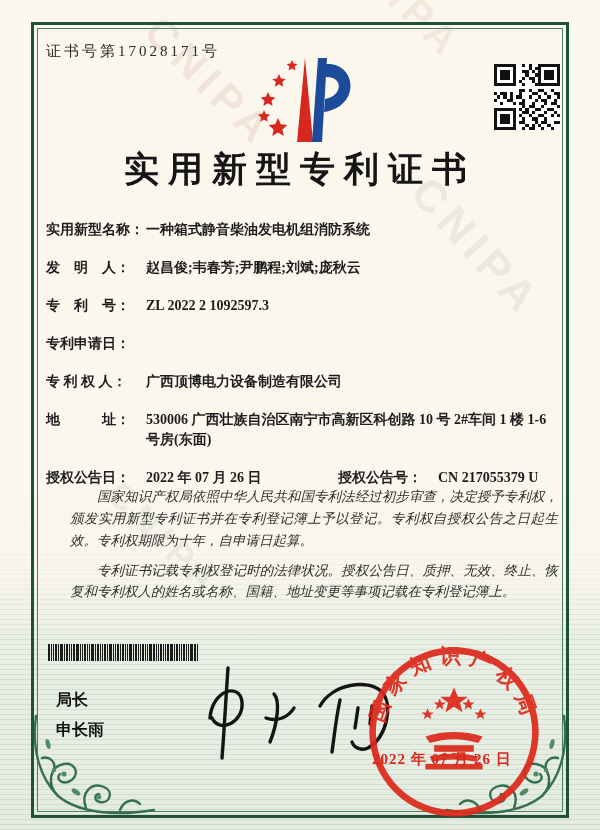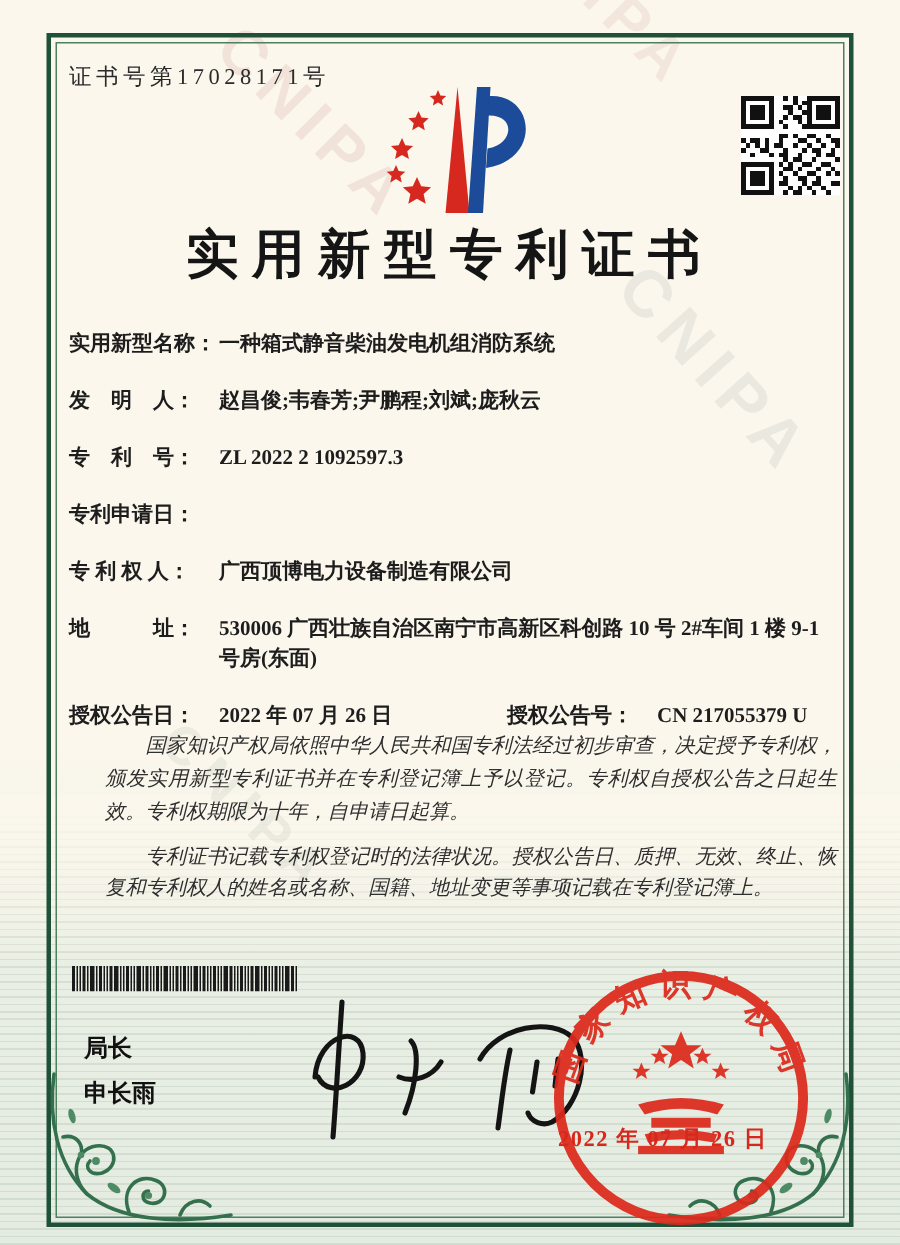--- a/index.html
+++ b/index.html
@@ -177,21 +177,21 @@
     </div>
     <div class="frow">
       <span class="flabel">专利申请日：</span>
     </div>
     <div class="frow">
       <span class="flabel">专 利 权 人：</span>
       <span class="fvalue">广西顶博电力设备制造有限公司</span>
     </div>
     <div class="frow">
       <span class="flabel">地　　　址：</span>
-      <span class="fvalue">530006 广西壮族自治区南宁市高新区科创路 10 号 2#车间 1 楼 9-1 号房(东面)</span>
+      <span class="fvalue">530006 广西壮族自治区南宁市高新区科创路 10 号 2#车间 1 楼 1-6 号房(东面)</span>
     </div>
     <div class="grant-row">
       <span class="grant-pair1">
         <span class="flabel">授权公告日：</span>
         <span>2022 年 07 月 26 日</span>
       </span>
       <span class="grant-pair2">
         <span class="flabel">授权公告号：</span>
         <span>CN 217055379 U</span>
       </span>

